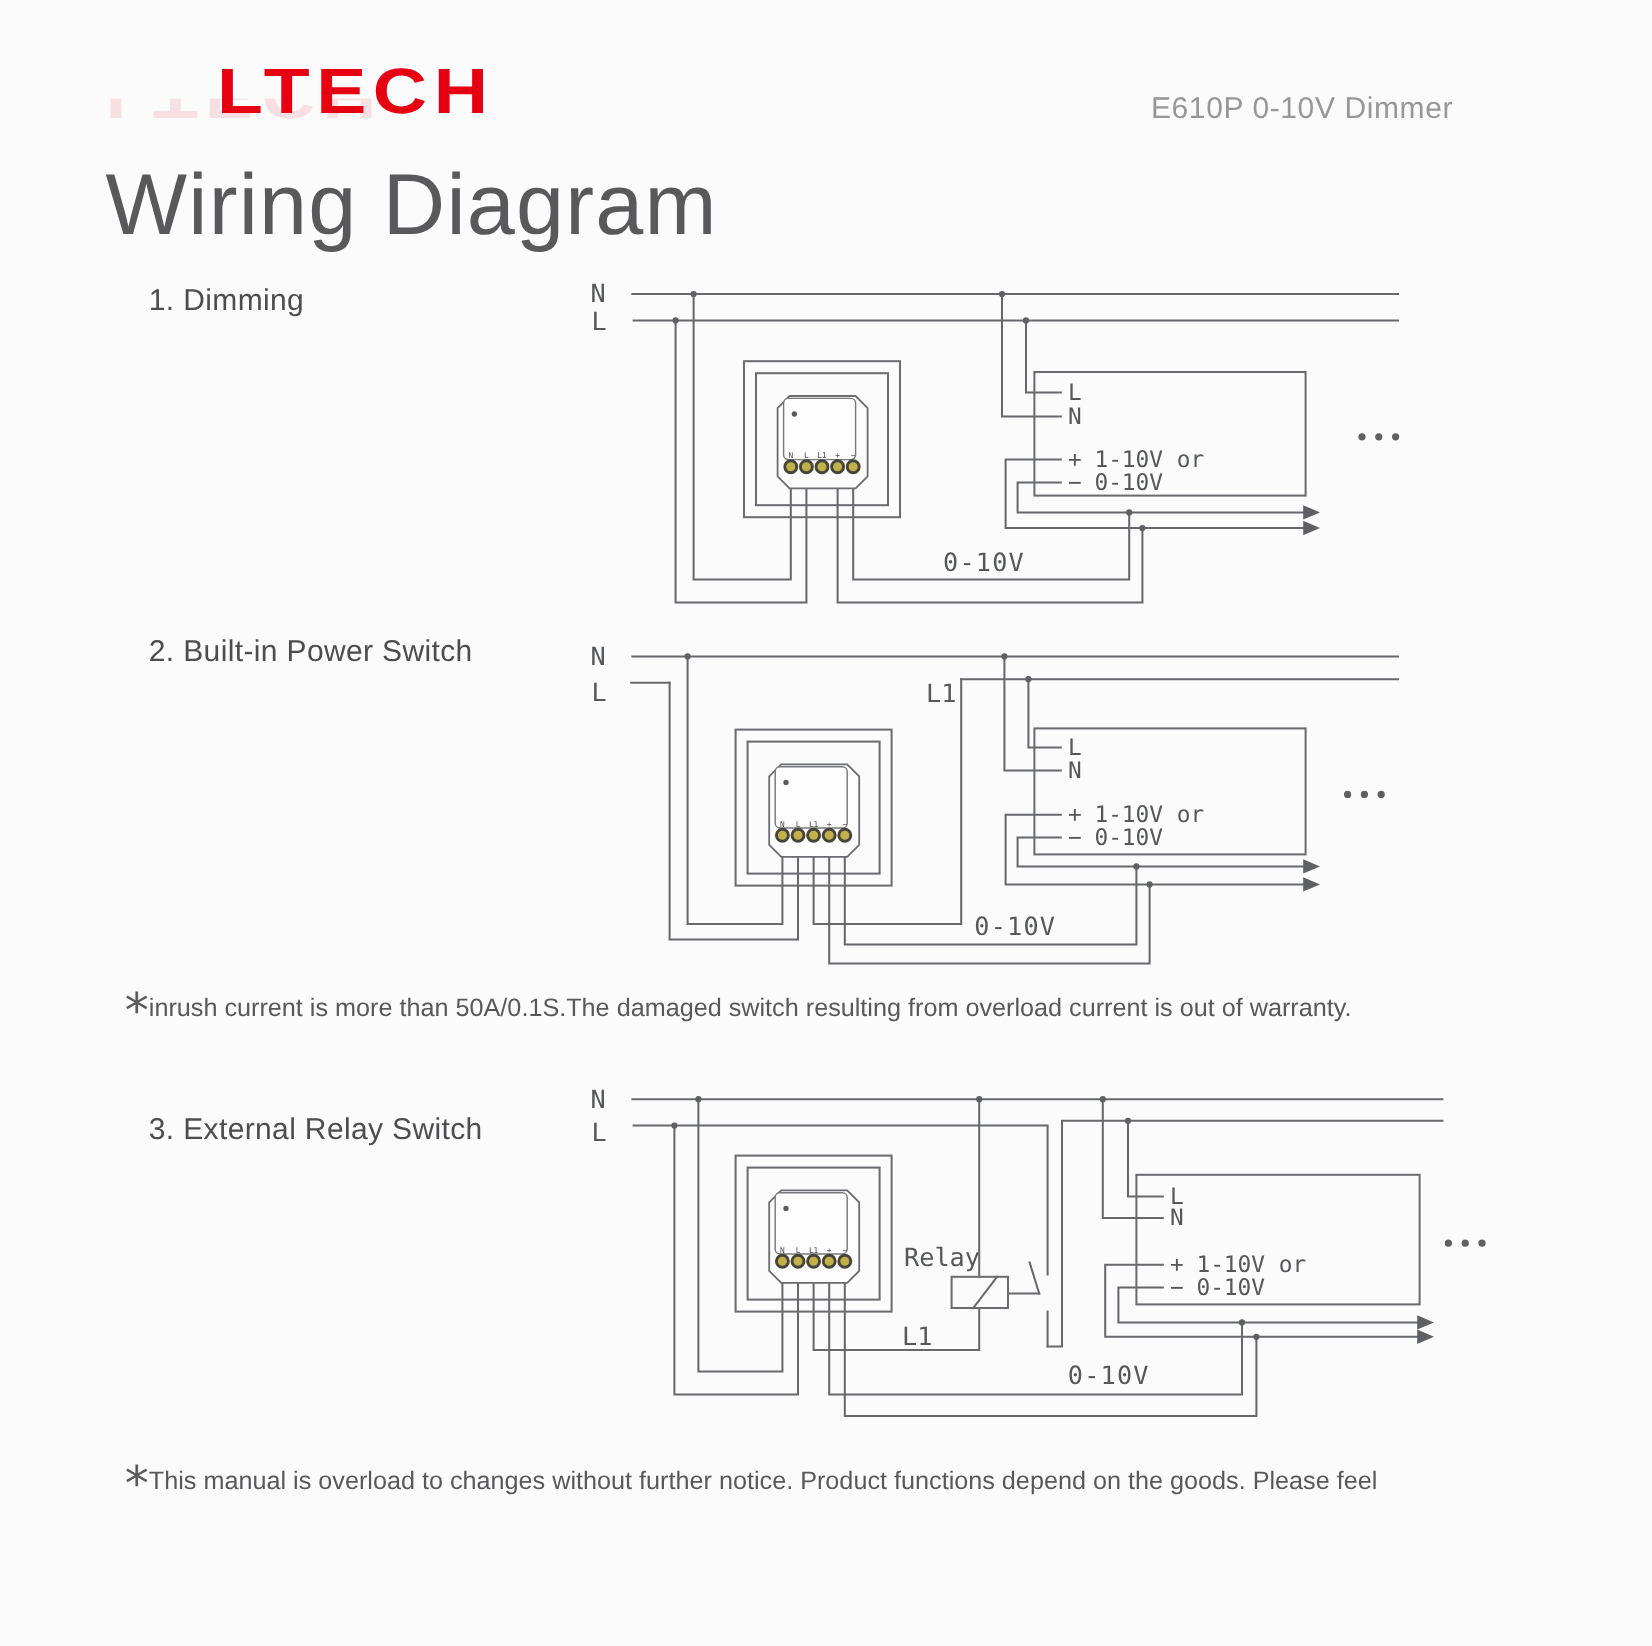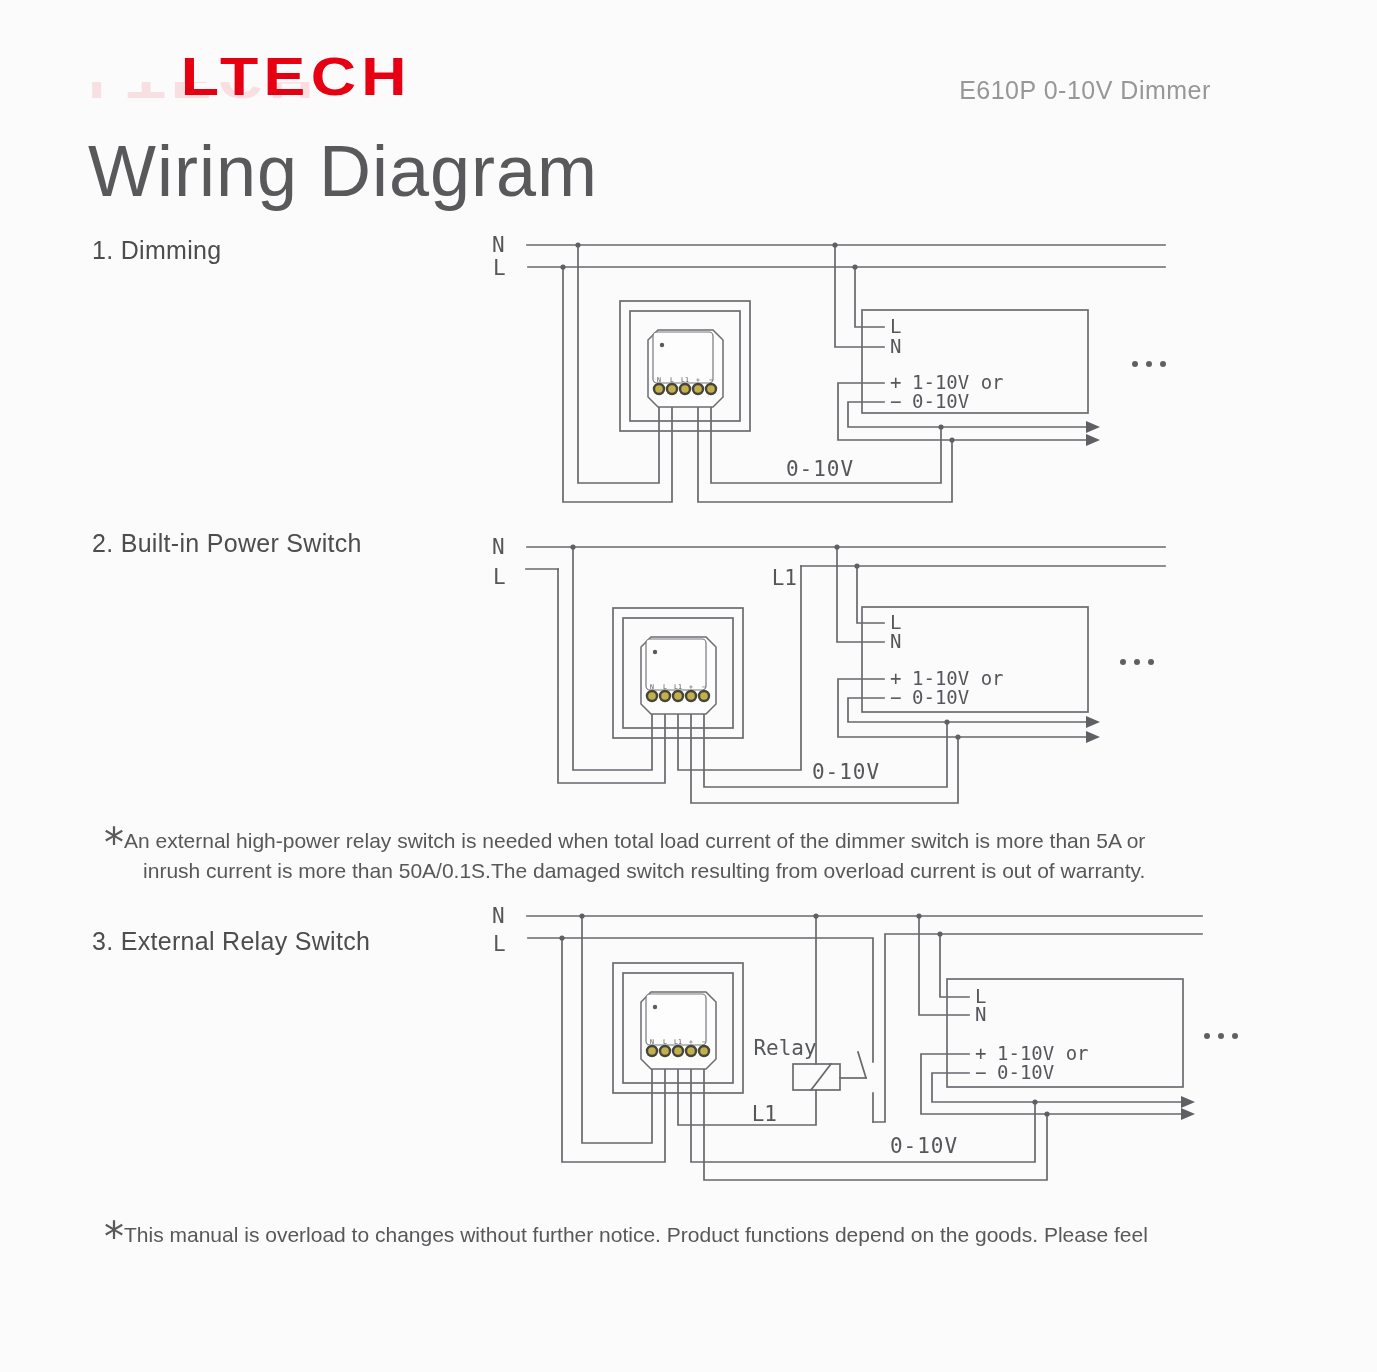--- a/index.html
+++ b/index.html
@@ -19,21 +19,21 @@
     font-size:58px;font-weight:700;letter-spacing:5px;color:#e60012;
     transform:scale(1.08,-0.92);transform-origin:left top;line-height:58px;
   }
   .product-title{
     left:885px;top:76px;width:400px;text-align:center;
     font-size:25px;color:#97979a;letter-spacing:0.5px;
   }
   .page-title{
     left:88px;top:130px;font-size:72px;color:#59595c;letter-spacing:1px;font-weight:400;
   }
-  .section-title{font-size:25px;color:#4d4d50;letter-spacing:0.3px;}
+  .section-title{font-size:25px;color:#4d4d50;letter-spacing:0.3px;margin-left:32px;}
   .st1{left:92px;top:236px;}
   .st2{left:92px;top:529px;}
   .st3{left:92px;top:927px;}
   
   .note{display:flex;align-items:flex-start;width:1200px;}
   .note1{left:88px;top:826px;}
   .note2{left:88px;top:1220px;}
   .note-star{
     font-size:40px;line-height:34px;color:#5a5a5d;width:36px;flex:0 0 36px;
     font-family:"DejaVu Sans",sans-serif;
@@ -275,21 +275,20 @@
     <circle class="term" cx="52" cy="88" r="5"></circle>
     <circle class="term" cx="65" cy="88" r="5"></circle>
     <circle class="term" cx="78" cy="88" r="5"></circle>
     <circle class="term" cx="91" cy="88" r="5"></circle>
   </g>
 </svg>
 
 <div class="abs note note1">
   <span class="note-star">*</span>
   <div class="note-text">
-    <div>An external high-power relay switch is needed when total load current of the dimmer switch is more than 5A or</div>
     <div>inrush current is more than 50A/0.1S.The damaged switch resulting from overload current is out of warranty.</div>
   </div>
 </div>
 <div class="abs note note2">
   <span class="note-star">*</span>
   <div class="note-text">
     <div>This manual is overload to changes without further notice. Product functions depend on the goods.  Please feel</div>
   </div>
 </div>
 

